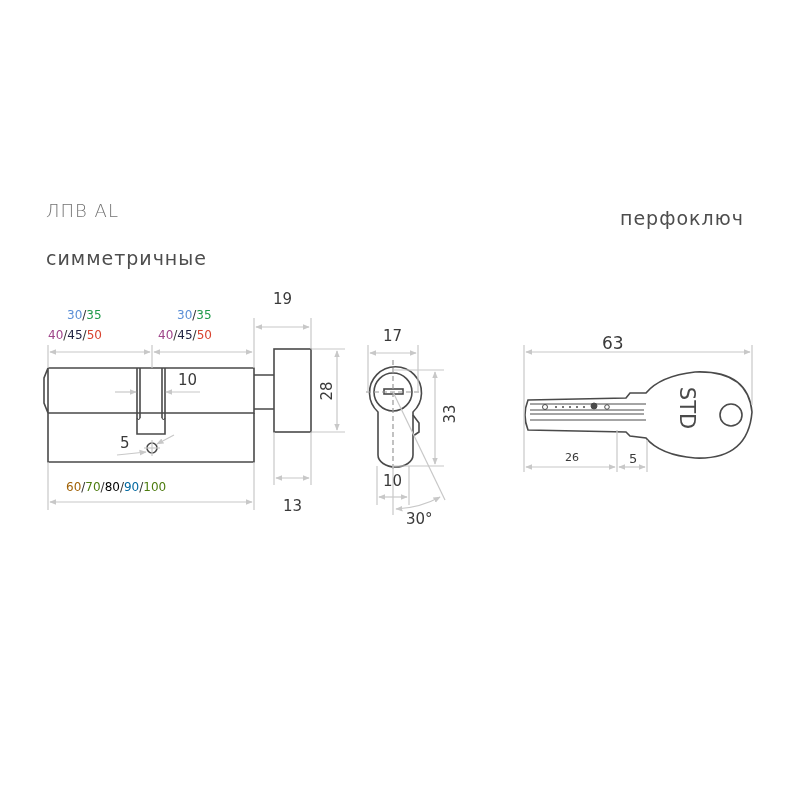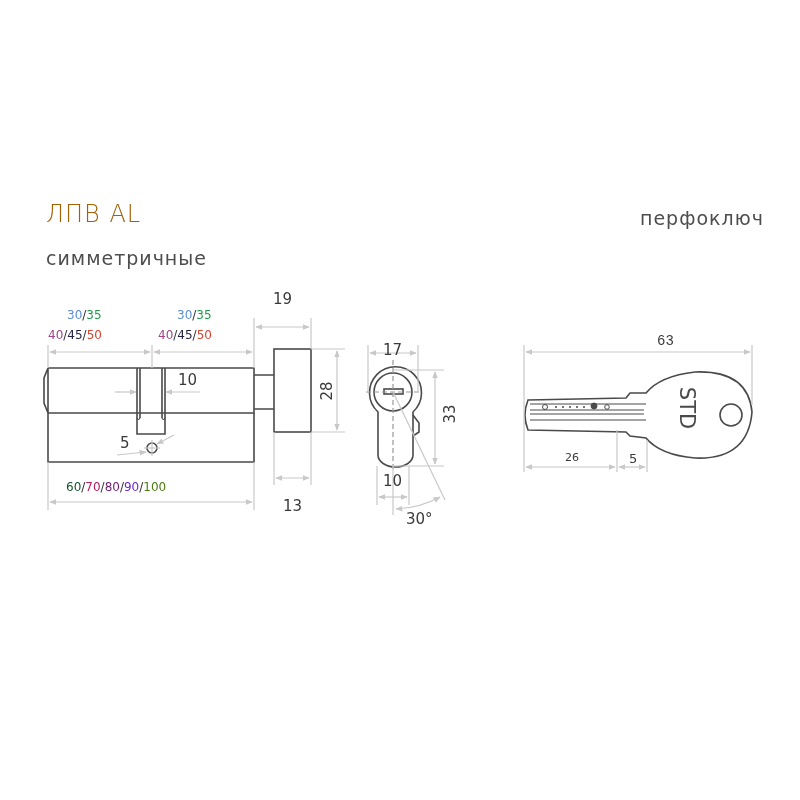--- a/index.html
+++ b/index.html
@@ -1,21 +1,21 @@
 <!DOCTYPE html>
 <html><head>
   <meta charset="utf-8">
   <style>
     html, body { margin: 0; padding: 0; background: #ffffff; }
     body { width: 800px; height: 800px; position: relative; overflow: hidden;
            font-family: "DejaVu Sans", sans-serif; color: #4a4a4a; }
     .abs { position: absolute; white-space: nowrap; }
-    .title { left: 46px; top: 200px; font-size: 24px; letter-spacing: 1px; color: #a16207; font-weight: 300; }
+    .title { left: 46px; top: 200px; font-size: 18px; letter-spacing: 1px; color: #737373; font-weight: 300; }
     .subtitle { left: 46px; top: 230px; font-size: 19px; letter-spacing: 1px; color: #4d4d4d; margin-top: 17px; }
-    .keytype { left: 640px; top: 207px; font-size: 19px; letter-spacing: 1px; color: #4d4d4d; }
+    .keytype { left: 620px; top: 207px; font-size: 19px; letter-spacing: 1px; color: #4d4d4d; }
     .dim { font-size: 15px; color: #3a3a3a; }
     .lbl { font-size: 12px; }
     svg { position: absolute; left: 0; top: 0; }
     .sep { color: #333333; }
   </style>
 </head>
 <body>
 
 <div class="abs title">ЛПВ AL</div>
 <div class="abs subtitle">симметричные</div>
@@ -158,27 +158,27 @@
   <span style="color:#5b8fd6">30</span><span class="sep">/</span><span style="color:#1f9a4a">35</span>
 </div>
 <div class="abs lbl" style="left:158px; top:328px;">
   <span style="color:#a0468a">40</span><span class="sep">/</span><span style="color:#1f2140">45</span><span class="sep">/</span><span style="color:#d8432f">50</span>
 </div>
 
 <div class="abs dim" style="left:178px; top:371px;">10</div>
 <div class="abs dim" style="left:120px; top:434px;">5</div>
 
 <div class="abs lbl" style="left:66px; top:480px;">
-  <span style="color:#14532d">60</span><span class="sep">/</span><span style="color:#be185d">70</span><span class="sep">/</span><span style="color:#701a75">80</span><span class="sep">/</span><span style="color:#6d28d9">90</span><span class="sep">/</span><span style="color:#4d7c0f">100</span>
+  <span style="color:#a16207">60</span><span class="sep">/</span><span style="color:#4d7c0f">70</span><span class="sep">/</span><span style="color:#000000">80</span><span class="sep">/</span><span style="color:#0369a1">90</span><span class="sep">/</span><span style="color:#4d7c0f">100</span>
 </div>
 
 <div class="abs dim" style="left:273px; top:290px;">19</div>
 <div class="abs dim" style="left:317px; top:382px; transform:rotate(-90deg);">28</div>
 <div class="abs dim" style="left:283px; top:456px;margin-top:41px;">13</div>
 
-<div class="abs dim" style="left:383px; top:341px;">17</div>
+<div class="abs dim" style="left:383px; top:327px;">17</div>
 <div class="abs dim" style="left:440px; top:405px; transform:rotate(-90deg);">33</div>
 <div class="abs dim" style="left:383px; top:472px;">10</div>
 <div class="abs dim" style="left:406px; top:510px;">30°</div>
 
-<div class="abs dim" style="left:657px; top:333px; font-size:14px;font-family:Liberation Mono, monospace;">63</div>
+<div class="abs dim" style="left:602px; top:333px; font-size:17px;">63</div>
 <div class="abs dim" style="left:565px; top:451px; font-size:11px;">26</div>
 <div class="abs dim" style="left:629px; top:451px; font-size:13px;">5</div>
 
 </body></html>

